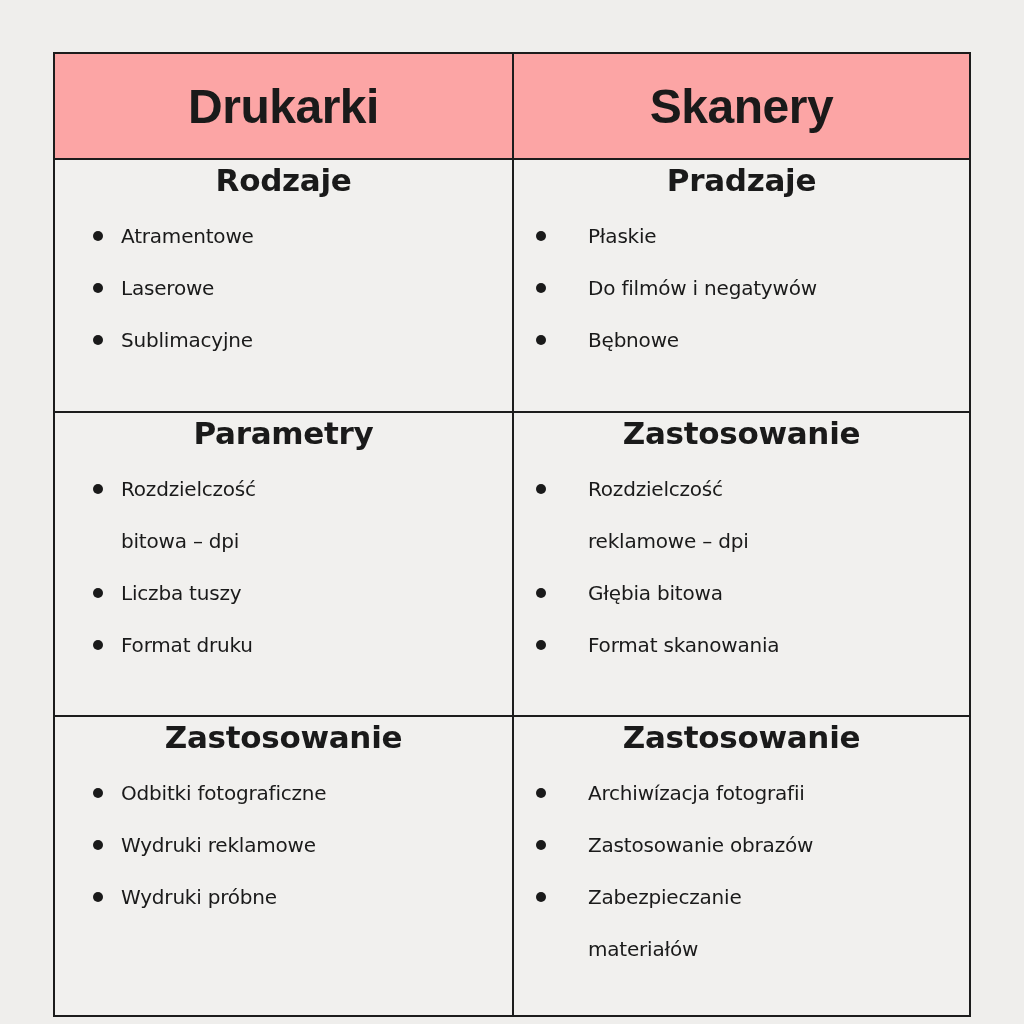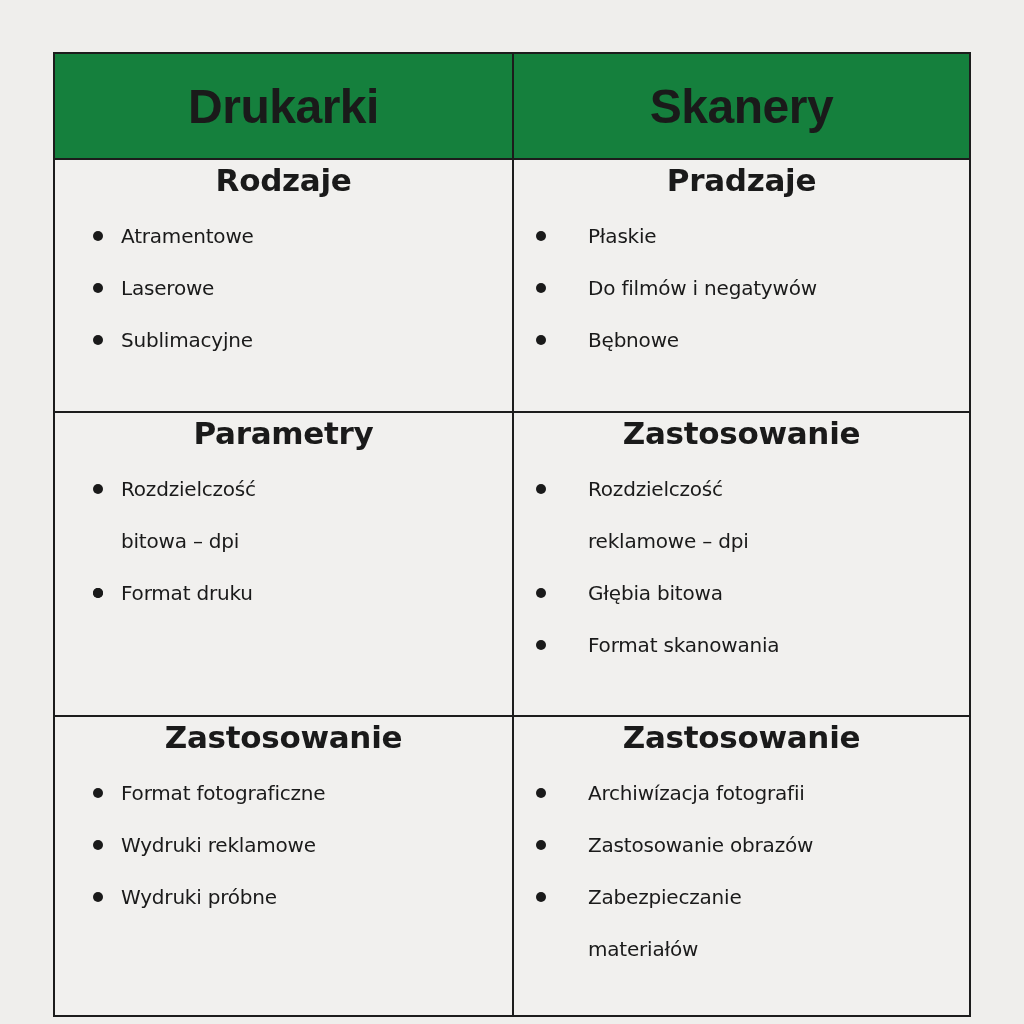--- a/index.html
+++ b/index.html
@@ -24,21 +24,21 @@
     }
     .cell {
       box-sizing: border-box;
       border-right: 2px solid #1c1c1c;
       border-bottom: 2px solid #1c1c1c;
       position: relative;
     }
     .cell.right { border-right: none; }
     .cell.last { border-bottom: none; }
     .head {
-      background: #15803d;
+      background: #fca5a5;
       display: flex; align-items: center; justify-content: center;
       font-family: "Liberation Sans", sans-serif;
       font-weight: bold;
       font-size: 48px;
       letter-spacing: -0.5px;
       color: #1a1a1a;
       padding-top: 0px;
     }
     .section-title {
       font-weight: bold;
@@ -120,20 +120,21 @@
   <div class="cell">
     <div class="section-title">Parametry</div>
     <ul>
       <li>
           <span class="bullet"></span>
           <span class="line">Rozdzielczość</span>
           <span class="line">bitowa – dpi</span>
         </li>
       <li>
           <span class="bullet"></span>
+          <span class="line">Liczba tuszy</span>
         </li>
       <li>
           <span class="bullet"></span>
           <span class="line">Format druku</span>
         </li>
     </ul>
   </div>
   <div class="cell right">
     <div class="section-title">Zastosowanie</div>
     <ul>
@@ -151,21 +152,21 @@
           <span class="line">Format skanowania</span>
         </li>
     </ul>
   </div>
 
   <div class="cell last">
     <div class="section-title">Zastosowanie</div>
     <ul>
       <li>
           <span class="bullet"></span>
-          <span class="line">Format fotograficzne</span>
+          <span class="line">Odbitki fotograficzne</span>
         </li>
       <li>
           <span class="bullet"></span>
           <span class="line">Wydruki reklamowe</span>
         </li>
       <li>
           <span class="bullet"></span>
           <span class="line">Wydruki próbne</span>
         </li>
     </ul>

